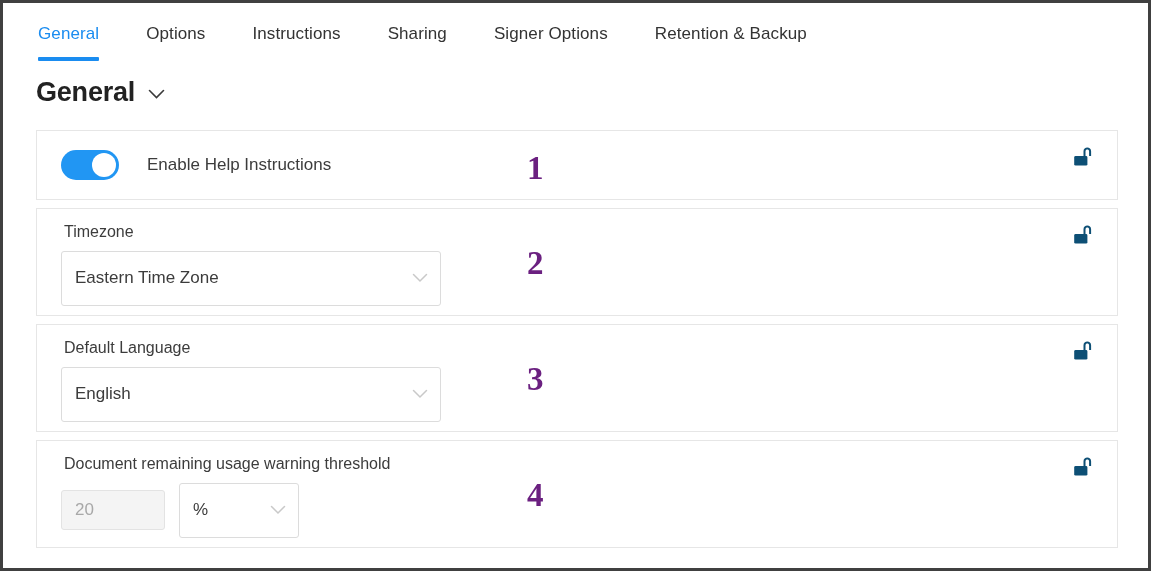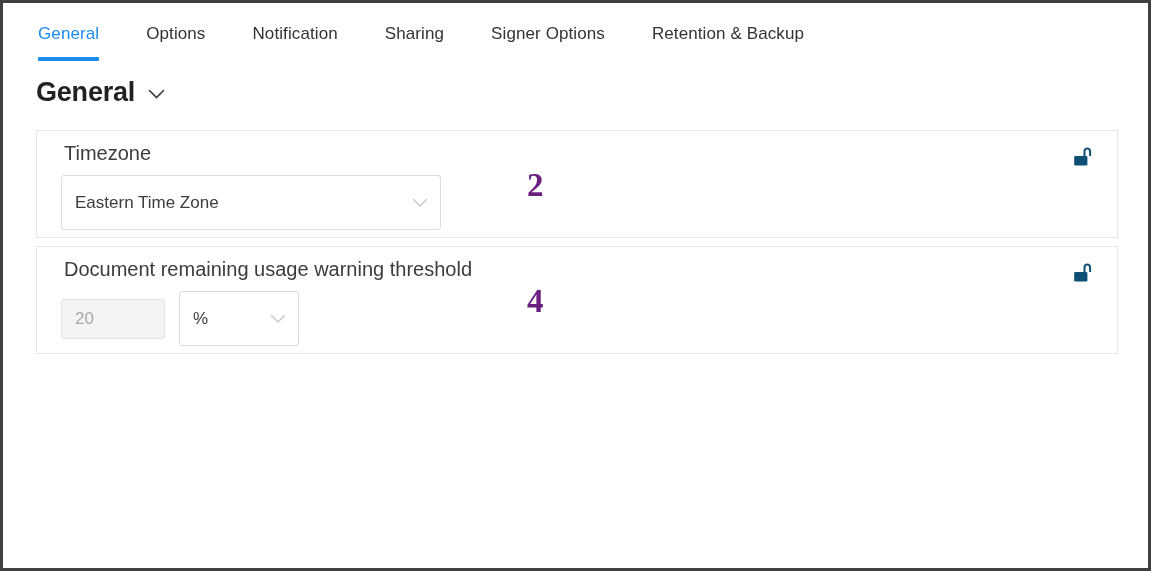--- a/index.html
+++ b/index.html
@@ -121,21 +121,21 @@
     background: #ffffff;
   }
   .toggle-label {
     margin-left: 28px;
     font-size: 17px;
     color: #3c3c3c;
   }
 
   
   .field-label {
-    font-size: 20px;
+    font-size: 16px;
     color: #3c3c3c;
     margin-bottom: 10px;
     margin-left: 3px;
   }
 
   .field-row { display: flex; align-items: center; }
 
   
   .dropdown {
     position: relative;
@@ -206,21 +206,21 @@
 <div id="screenshot-frame">
 
   <nav id="tab-bar">
     <div class="tab active">
       <span>General</span>
     </div>
     <div class="tab">
       <span>Options</span>
     </div>
     <div class="tab">
-      <span>Notification</span>
+      <span>Instructions</span>
     </div>
     <div class="tab">
       <span>Sharing</span>
     </div>
     <div class="tab">
       <span>Signer Options</span>
     </div>
     <div class="tab">
       <span>Retention &amp; Backup</span>
     </div>
@@ -230,20 +230,35 @@
     <span id="page-title">General</span>
     <span id="heading-chevron">
       <svg width="17" height="11" viewBox="0 0 17 11" fill="none" xmlns="http://www.w3.org/2000/svg">
         <path d="M1.5 1.5 L8.5 8.5 L15.5 1.5" stroke="#3a3a3a" stroke-width="1.6" fill="none" stroke-linecap="round"></path>
       </svg>
     </span>
   </div>
 
   <div id="settings-list">
 
+    <div class="setting-card card-row-1">
+      <div class="card-inner">
+        <div class="toggle">
+          <div class="knob"></div>
+        </div>
+        <span class="toggle-label">Enable Help Instructions</span>
+      </div>
+      <span class="step-number n1">1</span>
+      <span class="unlock-icon">
+        <svg width="22" height="24" viewBox="0 0 22 24" xmlns="http://www.w3.org/2000/svg">
+          <path d="M10.5 4.2 C10.5 1.9 12.3 0.6 14.3 0.6 C16.3 0.6 18.1 1.9 18.1 4.2 L18.1 9.0 L16.1 9.0 L16.1 4.4 C16.1 3.1 15.2 2.5 14.3 2.5 C13.4 2.5 12.5 3.1 12.5 4.4 L12.5 9.0 L10.5 9.0 Z" fill="#0d4f75"></path>
+          <rect x="1.2" y="9.0" width="13.2" height="9.6" rx="1.4" fill="#0d4f75"></rect>
+        </svg>
+      </span>
+    </div>
 
     <div class="setting-card card-row-2">
       <div class="card-inner column">
         <span class="field-label">Timezone</span>
         <div class="field-row">
           <div class="dropdown wide">
             <span>Eastern Time Zone</span>
             <span class="chev">
               <svg width="16" height="10" viewBox="0 0 16 10" xmlns="http://www.w3.org/2000/svg">
                 <path d="M1.5 1.5 L8 8 L14.5 1.5" stroke="#c9c9c9" stroke-width="1.5" fill="none" stroke-linecap="round"></path>
@@ -254,20 +269,42 @@
       </div>
       <span class="step-number n2">2</span>
       <span class="unlock-icon">
         <svg width="22" height="24" viewBox="0 0 22 24" xmlns="http://www.w3.org/2000/svg">
           <path d="M10.5 4.2 C10.5 1.9 12.3 0.6 14.3 0.6 C16.3 0.6 18.1 1.9 18.1 4.2 L18.1 9.0 L16.1 9.0 L16.1 4.4 C16.1 3.1 15.2 2.5 14.3 2.5 C13.4 2.5 12.5 3.1 12.5 4.4 L12.5 9.0 L10.5 9.0 Z" fill="#0d4f75"></path>
           <rect x="1.2" y="9.0" width="13.2" height="9.6" rx="1.4" fill="#0d4f75"></rect>
         </svg>
       </span>
     </div>
 
+    <div class="setting-card card-row-2">
+      <div class="card-inner column">
+        <span class="field-label">Default Language</span>
+        <div class="field-row">
+          <div class="dropdown wide">
+            <span>English</span>
+            <span class="chev">
+              <svg width="16" height="10" viewBox="0 0 16 10" xmlns="http://www.w3.org/2000/svg">
+                <path d="M1.5 1.5 L8 8 L14.5 1.5" stroke="#c9c9c9" stroke-width="1.5" fill="none" stroke-linecap="round"></path>
+              </svg>
+            </span>
+          </div>
+        </div>
+      </div>
+      <span class="step-number n3">3</span>
+      <span class="unlock-icon">
+        <svg width="22" height="24" viewBox="0 0 22 24" xmlns="http://www.w3.org/2000/svg">
+          <path d="M10.5 4.2 C10.5 1.9 12.3 0.6 14.3 0.6 C16.3 0.6 18.1 1.9 18.1 4.2 L18.1 9.0 L16.1 9.0 L16.1 4.4 C16.1 3.1 15.2 2.5 14.3 2.5 C13.4 2.5 12.5 3.1 12.5 4.4 L12.5 9.0 L10.5 9.0 Z" fill="#0d4f75"></path>
+          <rect x="1.2" y="9.0" width="13.2" height="9.6" rx="1.4" fill="#0d4f75"></rect>
+        </svg>
+      </span>
+    </div>
 
     <div class="setting-card card-row-2">
       <div class="card-inner column">
         <span class="field-label">Document remaining usage warning threshold</span>
         <div class="field-row">
           <input class="num-input" type="text" placeholder="20" style="">
           <div class="dropdown small">
             <span>%</span>
             <span class="chev">
               <svg width="16" height="10" viewBox="0 0 16 10" xmlns="http://www.w3.org/2000/svg">

